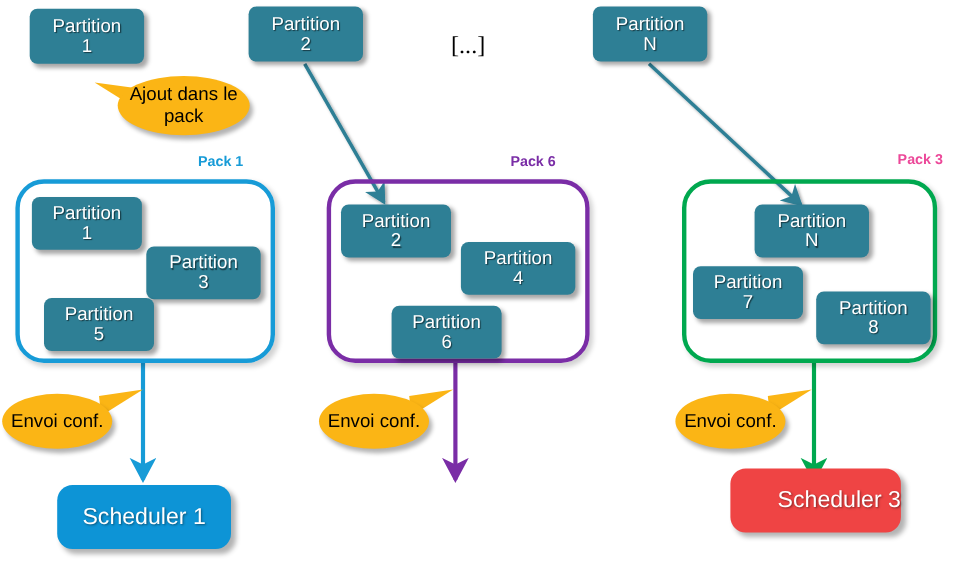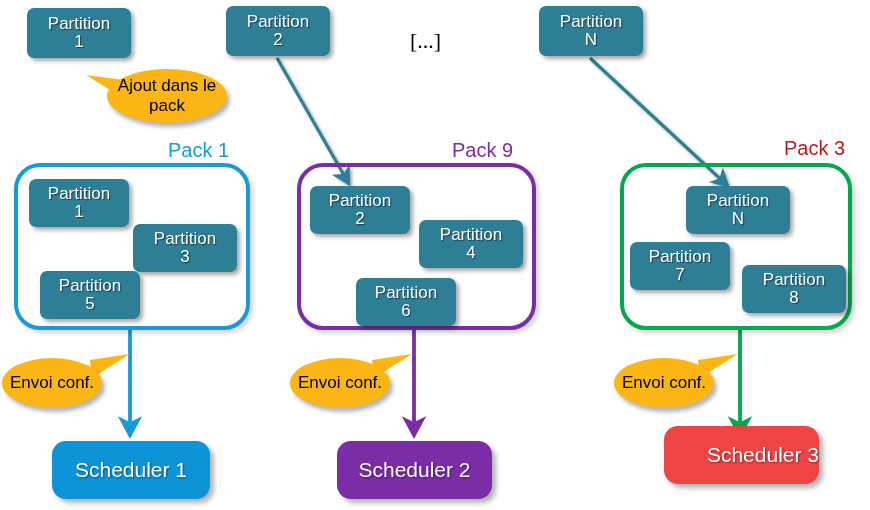--- a/index.html
+++ b/index.html
@@ -49,24 +49,25 @@
     border-style: solid;
     border-width: 4px;
     border-radius: 26px;
     background: transparent;
     box-sizing: border-box;
     z-index: 1;
     box-shadow: 3px 3px 5px rgba(0,0,0,0.18);
   }
   .pack-label {
     position: absolute;
-    font-weight: normal;
-    font-size: 20px;
+    font-weight: bold;
+    font-size: 13px;
     z-index: 4;
     white-space: nowrap;
+    margin-left: 12px;
   }
   
   .scheduler {
     position: absolute;
     color: #ffffff;
     border-radius: 14px;
     display: flex;
     align-items: center;
     justify-content: center;
     font-size: 21px;
@@ -182,21 +183,21 @@
   </svg>
   <div class="callout" style="left:2px; top:358px; width:100px; height:50px;">
     <span>Envoi conf.</span>
   </div>
 
   <div class="scheduler" style="left:52px; top:441px; width:158px; height:58px; background:#0D94D6;">
     <span>Scheduler 1</span>
   </div>
 
   <div class="pack" style="left:297px; top:163px; width:239px; height:167px; border-color:#7A2DA6;"></div>
-  <div class="pack-label" style="left:452px; top:139px; color:#7A2DA6;">Pack 9</div>
+  <div class="pack-label" style="left:452px; top:139px; color:#7A2DA6;">Pack 6</div>
 
   <div class="partition" style="left:310px; top:186px; width:100px; height:48px;">
     <span class="pline">Partition</span>
     <span class="pline">2</span>
   </div>
   <div class="partition" style="left:419px; top:220px; width:104px; height:48px;">
     <span class="pline">Partition</span>
     <span class="pline">4</span>
   </div>
   <div class="partition" style="left:356px; top:278px; width:100px; height:48px;">
@@ -204,26 +205,23 @@
     <span class="pline">6</span>
   </div>
 
   <svg style="position:absolute; left:356px; top:352px; width:60px; height:34px; z-index:4;" viewBox="0 0 60 34" xmlns="http://www.w3.org/2000/svg">
     <path d="M56,2 L18,26 L16,8 Z" fill="#FBB515"></path>
   </svg>
   <div class="callout" style="left:290px; top:358px; width:100px; height:50px;">
     <span>Envoi conf.</span>
   </div>
 
-  <div class="scheduler" style="left:337px; top:441px; width:155px; height:58px; background:#7A2DA6;">
-    <span>Scheduler 2</span>
-  </div>
 
   <div class="pack" style="left:620px; top:163px; width:232px; height:167px; border-color:#00A84F;"></div>
-  <div class="pack-label" style="left:784px; top:137px; color:#b91c1c;">Pack 3</div>
+  <div class="pack-label" style="left:804px; top:137px; color:#ec4899;">Pack 3</div>
 
   <div class="partition" style="left:686px; top:186px; width:104px; height:48px;">
     <span class="pline">Partition</span>
     <span class="pline">N</span>
   </div>
   <div class="partition" style="left:630px; top:242px; width:100px; height:48px;">
     <span class="pline">Partition</span>
     <span class="pline">7</span>
   </div>
   <div class="partition" style="left:742px; top:265px; width:104px; height:48px;">

